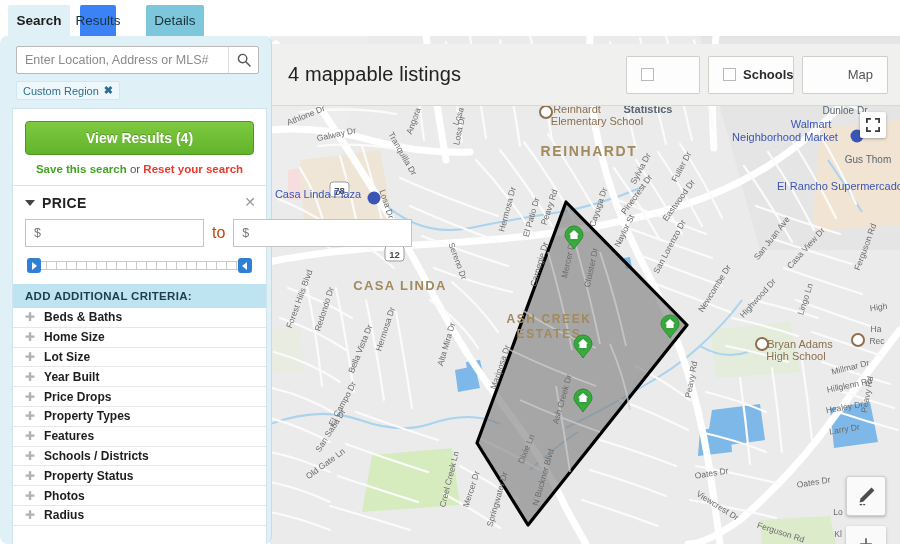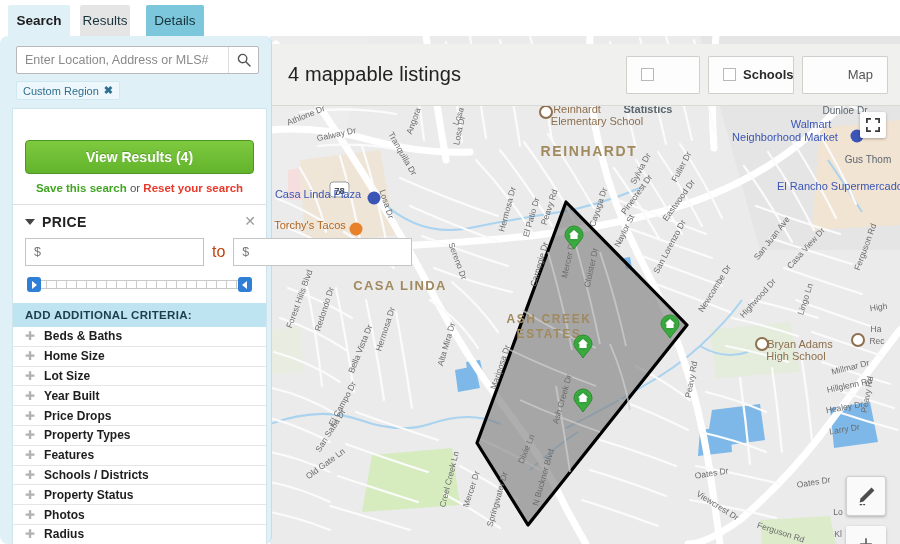--- a/index.html
+++ b/index.html
@@ -69,21 +69,21 @@
     position: absolute; left: 0; top: 0; width: 272px; height: 544px;
     z-index: 40; background: transparent;
   }
   #tabbar { position: relative; height: 36px; background: #ffffff; }
   .tab {
     position: absolute; top: 5px; height: 31px; display: flex;
     align-items: center; justify-content: center; font-size: 13.5px;
     cursor: pointer; border-radius: 2px 2px 0 0;
   }
   .tab.active { background: #dff0f7; color: #1c1c1c; font-weight: bold; left: 8px; width: 62px; }
-  .tab.t2 { background: #e5e5e5; color: #18333c; left: 80px; width: 50px; }
+  .tab.t2 { background: #3b82f6; color: #18333c; left: 80px; width: 36px; }
   .tab.t3 { background: #7cc7dc; color: #18333c; left: 146px; width: 58px; }
 
   #panel {
     position: absolute; top: 36px; left: 0; width: 272px; height: 508px;
     background: #dff0f7; padding: 0 0 0 0; border-right: 1px solid #bcdfec; border-radius: 8px;
   }
   #search-block { padding: 10px 12px 8px 16px; }
   #search-wrap {
     position: relative; height: 28px; background: #fff;
     border: 1px solid #b9b9b9; border-radius: 2px; display: flex; align-items: center;
@@ -98,21 +98,21 @@
     display: flex; align-items: center; justify-content: center; cursor: pointer;
   }
   #region-chip {
     display: inline-flex; align-items: center; gap: 5px; margin-top: 7px;
     background: #eef7fb; border: 1px solid #cfe7f1; border-radius: 2px;
     padding: 2px 6px; font-size: 11px; color: #2f6f8f; cursor: default;
   }
   #region-chip .x { color: #2f6f8f; font-weight: bold; cursor: pointer; font-size: 11px;}
 
   #white-card { background: #fff; margin: 0 4px 0 12px; border: 1px solid #cfe4ec; }
-  #results-block { padding: 12px 12px 10px 12px; text-align: center; margin-top: 19px; }
+  #results-block { padding: 12px 12px 10px 12px; text-align: center; }
   #view-results-btn {
     display: block; width: 100%; height: 34px; line-height: 32px;
     background: linear-gradient(#7ec93f, #62b42c); border: 1px solid #4e9623;
     border-radius: 4px; color: #fff; font-size: 14px; font-weight: bold;
     text-align: center; cursor: pointer; text-shadow: 0 -1px 0 rgba(0,0,0,.2);
   }
   #links-row { margin-top: 8px; font-size: 11.5px; font-weight: bold; }
   #links-row .save { color: #43a524; cursor: pointer; }
   #links-row .or { color: #555; font-weight: normal; }
   #links-row .reset { color: #e8392b; cursor: pointer; }

